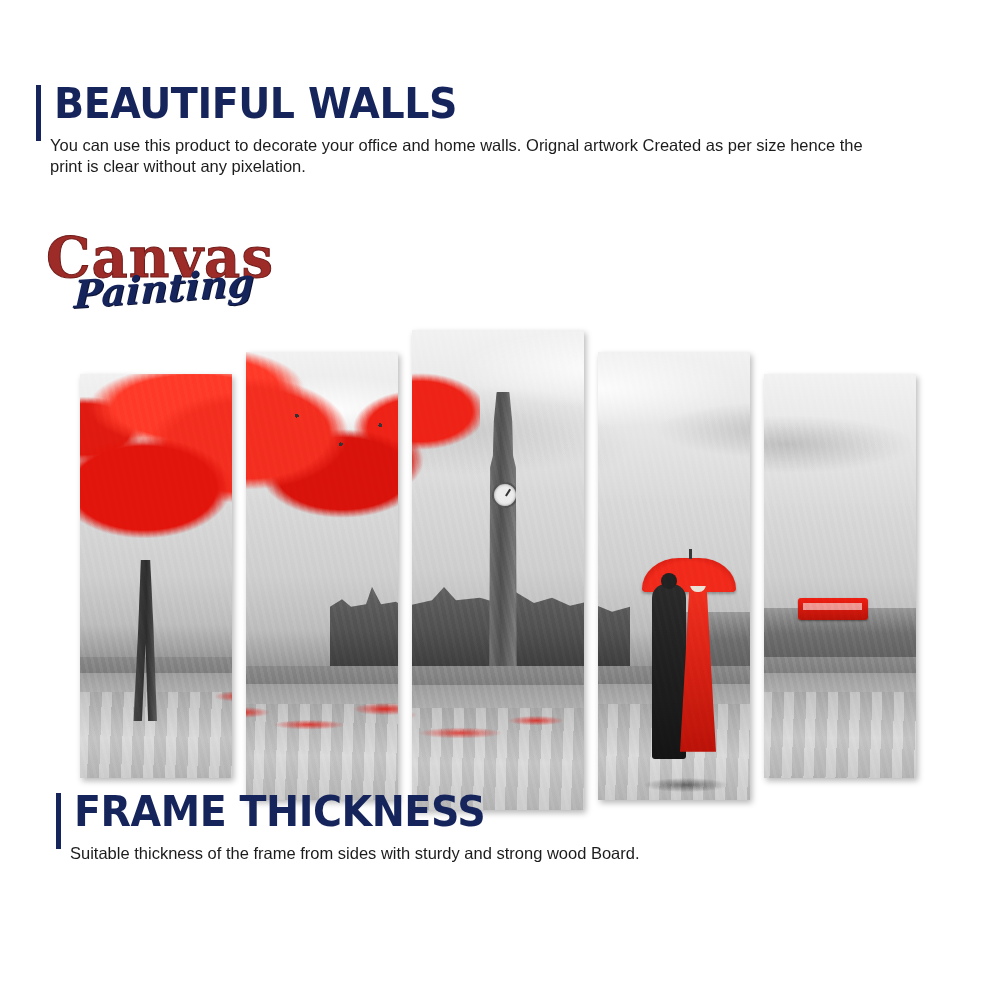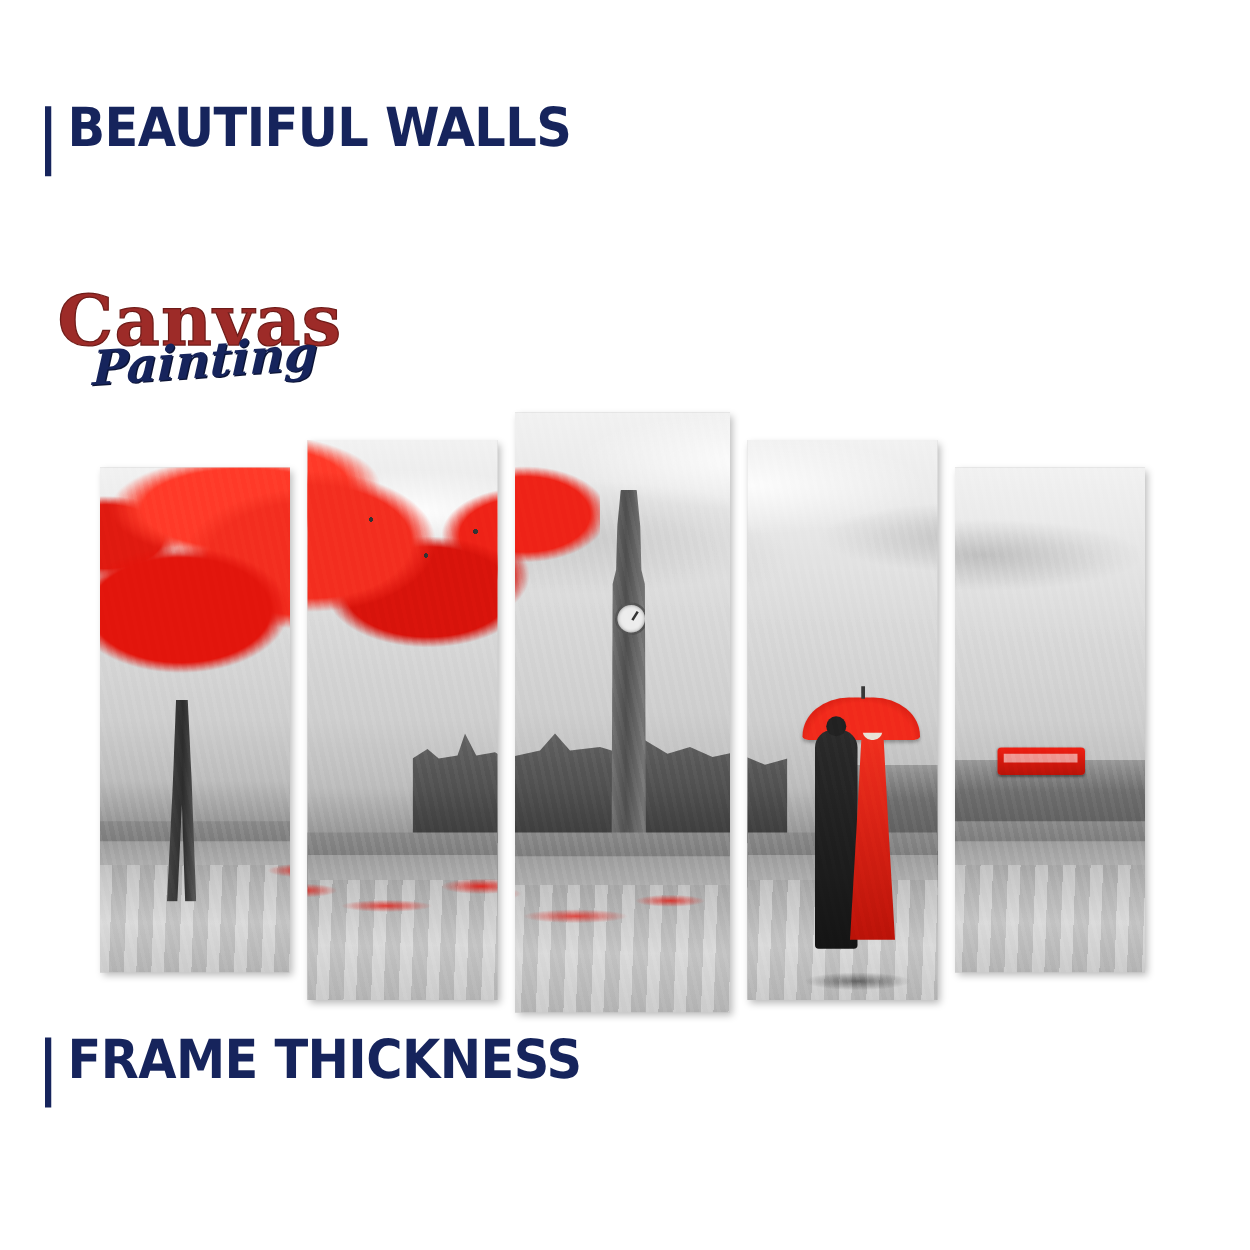--- a/index.html
+++ b/index.html
@@ -43,21 +43,21 @@
   .section .body {
     margin: 8px 0 0 14px;
     font-family: "Liberation Sans", sans-serif;
     font-size: 16.5px;
     line-height: 21px;
     color: #1c1c1c;
     max-width: 840px;
   }
 
   #beautiful-walls-section { top: 79px; }
-  #frame-thickness-section { top: 824px; }
+  #frame-thickness-section { top: 787px; margin-left: 20px; }
 
   
   #brand-logo {
     position: absolute;
     left: 46px;
     top: 228px;
     width: 300px;
     height: 110px;
   }
   #brand-logo .brand-main {
@@ -337,20 +337,21 @@
     mix-blend-mode: overlay;
     opacity: 0.55;
   }
 </style>
 </head>
 <body>
 
 <div class="section" id="beautiful-walls-section">
   <div class="rule"></div>
   <h1 class="heading">BEAUTIFUL WALLS</h1>
+  <p class="body">You can use this product to decorate your office and home walls. Orignal artwork Created as per size hence the print is clear without any pixelation.</p>
 </div>
 
 <div id="brand-logo">
   <div class="brand-main">Canvas</div>
   <div class="brand-sub">Painting</div>
 </div>
 
 <div id="artwork">
 
   <div class="panel" id="panel-1">
@@ -440,13 +441,14 @@
 
       <div class="brush-texture"></div>
     </div>
   </div>
 
 </div>
 
 <div class="section" id="frame-thickness-section">
   <div class="rule"></div>
   <h1 class="heading">FRAME THICKNESS</h1>
+  <p class="body">Suitable thickness of the frame from sides with sturdy and strong wood Board.</p>
 </div>
 
 </body></html>

